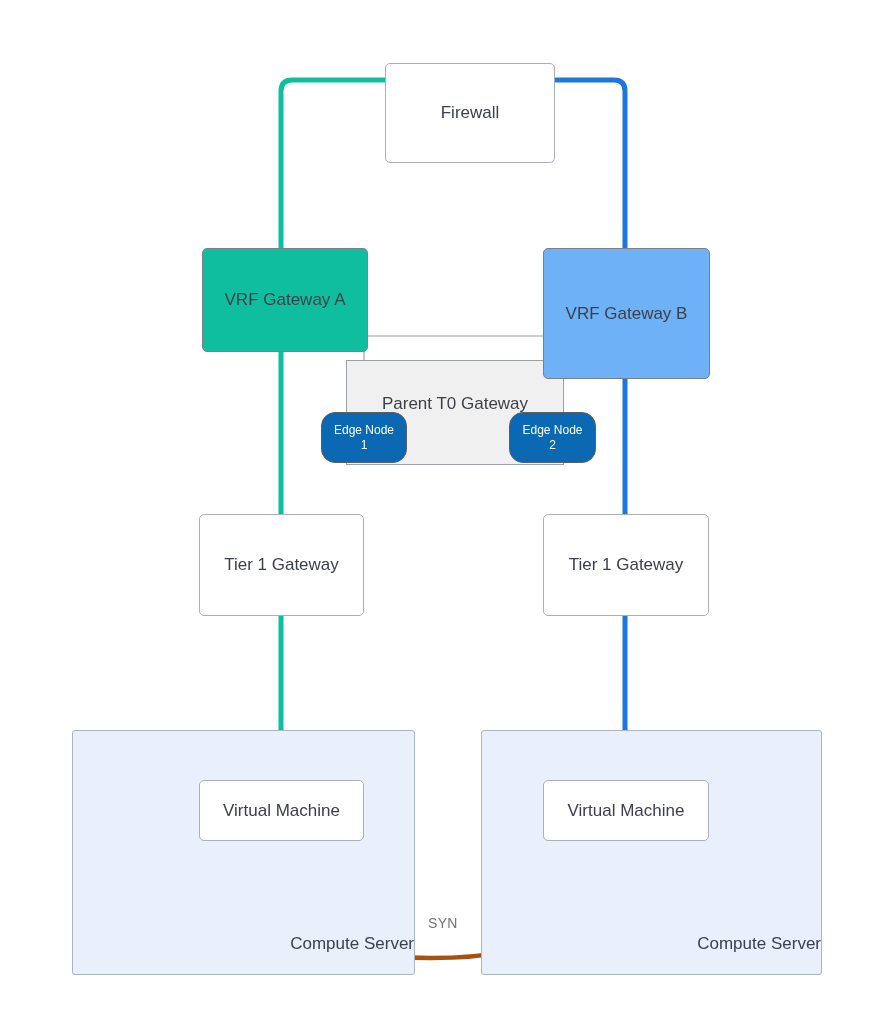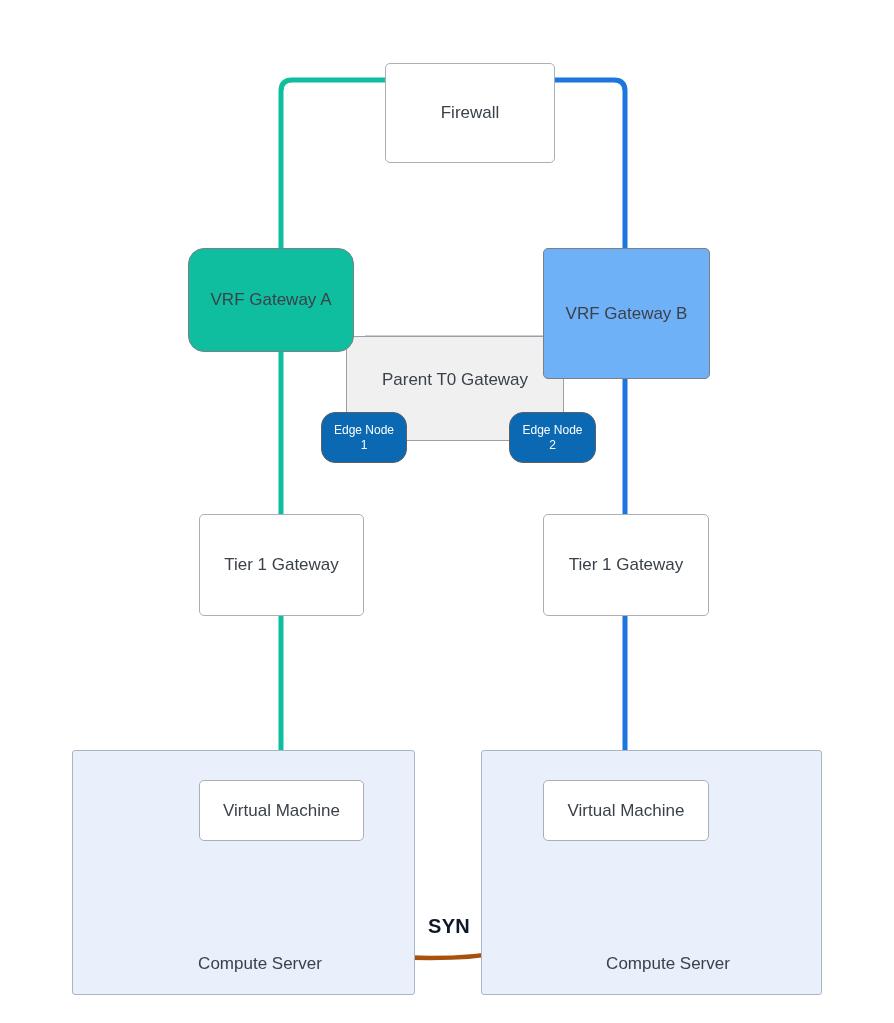--- a/index.html
+++ b/index.html
@@ -50,44 +50,44 @@
     background: #6FB1F7;
     border: 1px solid #7b8088;
     border-radius: 5px;
   }
   .box-t0 {
     background: #F0F0F0;
     border: 1px solid #9aa0a6;
     align-items: flex-start;
     justify-content: center;
     padding-top: 32px;
+    margin-top: 24px;
   }
   .box-edge {
     background: #0B68B2;
     border: 1px solid #5b6067;
     border-radius: 14px;
     color: #ffffff;
     font-size: 12px;
     line-height: 1.2;
   }
   .box-server {
     background: #E9F0FC;
     border: 1px solid #a9b4c4;
     border-radius: 3px;
     align-items: flex-end;
-    justify-content: center;
+    justify-content: flex-end;
     padding: 0 0 20px 33px;
     font-size: 17px;
-    margin-top: 20px;
   }
   .syn-label {
     position: absolute;
-    font-weight: bold;
-    font-size: 20px;
-    color: #0f172a;
+    font-weight: normal;
+    font-size: 14px;
+    color: #737373;
     background: #ffffff;
     padding: 2px 6px;
     letter-spacing: 0.3px;
   }
   .layer-boxes { position: absolute; left:0; top:0; width:894px; height:1023px; }
 </style>
 </head>
 <body>
 
 <div id="canvas">
@@ -125,21 +125,21 @@
     </div>
 
     <div class="node box-t0" style="left:346px; top:336px; width:218px; height:105px;">
       <span>Parent T0 Gateway</span>
     </div>
 
     <div class="node box-plain" style="left:385px; top:31px; width:170px; height:100px;margin-top:32px;">
       <span>Firewall</span>
     </div>
 
-    <div class="node box-vrf-a" style="left:188px; top:248px; width:166px; height:104px;border-radius:16px;">
+    <div class="node box-vrf-a" style="left:202px; top:248px; width:166px; height:104px;">
       <span>VRF Gateway A</span>
     </div>
     <div class="node box-vrf-b" style="left:543px; top:248px; width:167px; height:131px;">
       <span>VRF Gateway B</span>
     </div>
 
     <div class="node box-edge" style="left:321px; top:412px; width:86px; height:51px; flex-direction:column;">
       <span>Edge Node</span>
       <span>1</span>
     </div>

